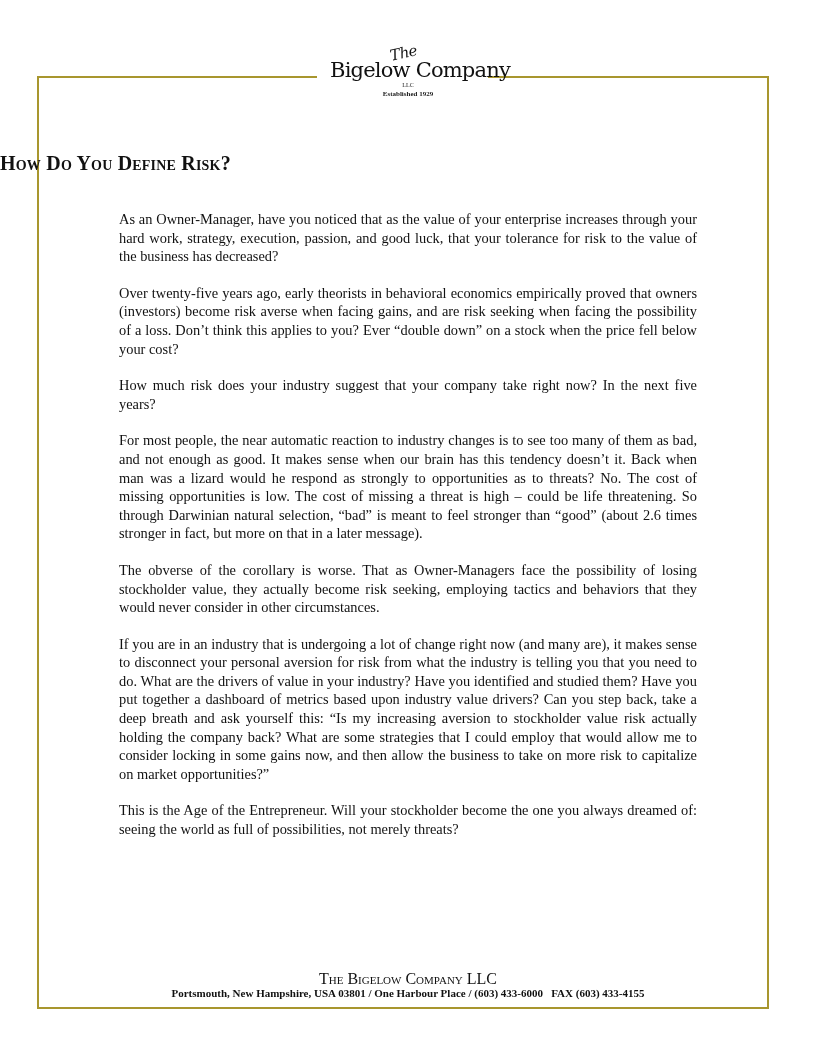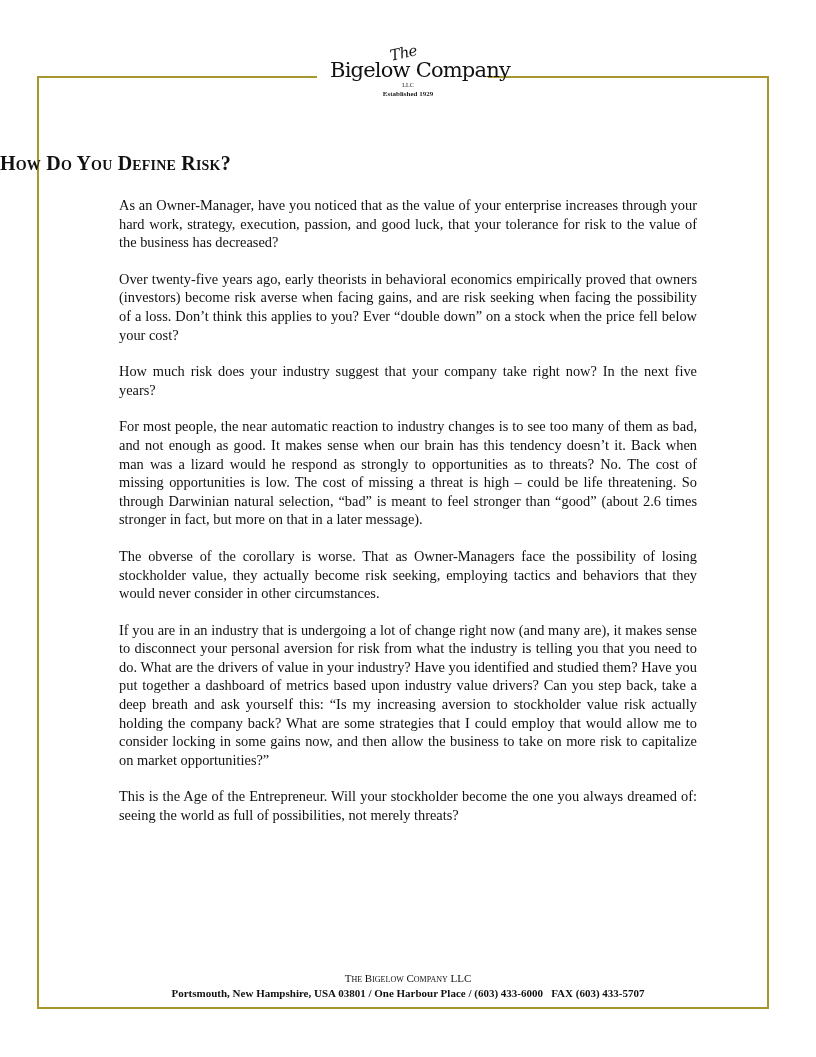--- a/index.html
+++ b/index.html
@@ -93,21 +93,21 @@
     }
 
     
     .body-text {
       position: absolute;
       left: 119px;
       top: 194px;
       width: 578px;
     }
     .para {
-      margin: 2px 0 18px 0;
+      margin: 16px 0 18px 0;
       font-family: "Liberation Serif", serif;
       font-size: 14.4px;
       line-height: 18.6px;
       text-align: justify;
       color: #111;
     }
     .copyright {
       margin-top: 2px;
       font-family: "Liberation Serif", serif;
       font-weight: bold;
@@ -129,21 +129,21 @@
     .footer {
       position: absolute;
       left: 0;
       top: 971px;
       width: 816px;
       text-align: center;
       font-family: "Liberation Serif", serif;
       color: #111;
     }
     .footer-company {
-      font-size: 11px;
+      font-size: 16px;
       font-variant: small-caps;
       line-height: 15px;
     }
     .footer-address {
       font-size: 11px;
       font-weight: bold;
       line-height: 15px;
       white-space: pre;
     }
   </style>
@@ -170,14 +170,14 @@
   <p class="para">Over twenty-five years ago, early theorists in behavioral economics empirically proved that owners (investors) become risk averse when facing gains, and are risk seeking when facing the possibility of a loss.  Don’t think this applies to you?  Ever “double down” on a stock when the price fell below your cost?</p>
   <p class="para">How much risk does your industry suggest that your company take right now?  In the next five years?</p>
   <p class="para">For most people, the near automatic reaction to industry changes is to see too many of them as bad, and not enough as good.  It makes sense when our brain has this tendency doesn’t it.  Back when man was a lizard would he respond as strongly to opportunities as to threats?  No.  The cost of missing opportunities is low.  The cost of missing a threat is high – could be life threatening.  So through Darwinian natural selection, “bad” is meant to feel stronger than “good” (about 2.6 times stronger in fact, but more on that in a later message).</p>
   <p class="para">The obverse of the corollary is worse.  That as Owner-Managers face the possibility of losing stockholder value, they actually become risk seeking, employing tactics and behaviors that they would never consider in other circumstances.</p>
   <p class="para">If you are in an industry that is undergoing a lot of change right now (and many are), it makes sense to disconnect your personal aversion for risk from what the industry is telling you that you need to do.  What are the drivers of value in your industry?  Have you identified and studied them?  Have you put together a dashboard of metrics based upon industry value drivers?  Can you step back, take a deep breath and ask yourself this: “Is my increasing aversion to stockholder value risk actually holding the company back?  What are some strategies that I could employ that would allow me to consider locking in some gains now, and then allow the business to take on more risk to capitalize on market opportunities?”</p>
   <p class="para">This is the Age of the Entrepreneur.  Will your stockholder become the one you always dreamed of: seeing the world as full of possibilities, not merely threats?</p>
 </div>
 
 <div class="footer">
   <div class="footer-company">The Bigelow Company LLC</div>
-  <div class="footer-address">Portsmouth, New Hampshire, USA 03801 / One Harbour Place / (603) 433-6000   FAX (603) 433-5707</div>
+  <div class="footer-address">Portsmouth, New Hampshire, USA 03801 / One Harbour Place / (603) 433-6000   FAX (603) 433-4155</div>
 </div>
 
 </body></html>

